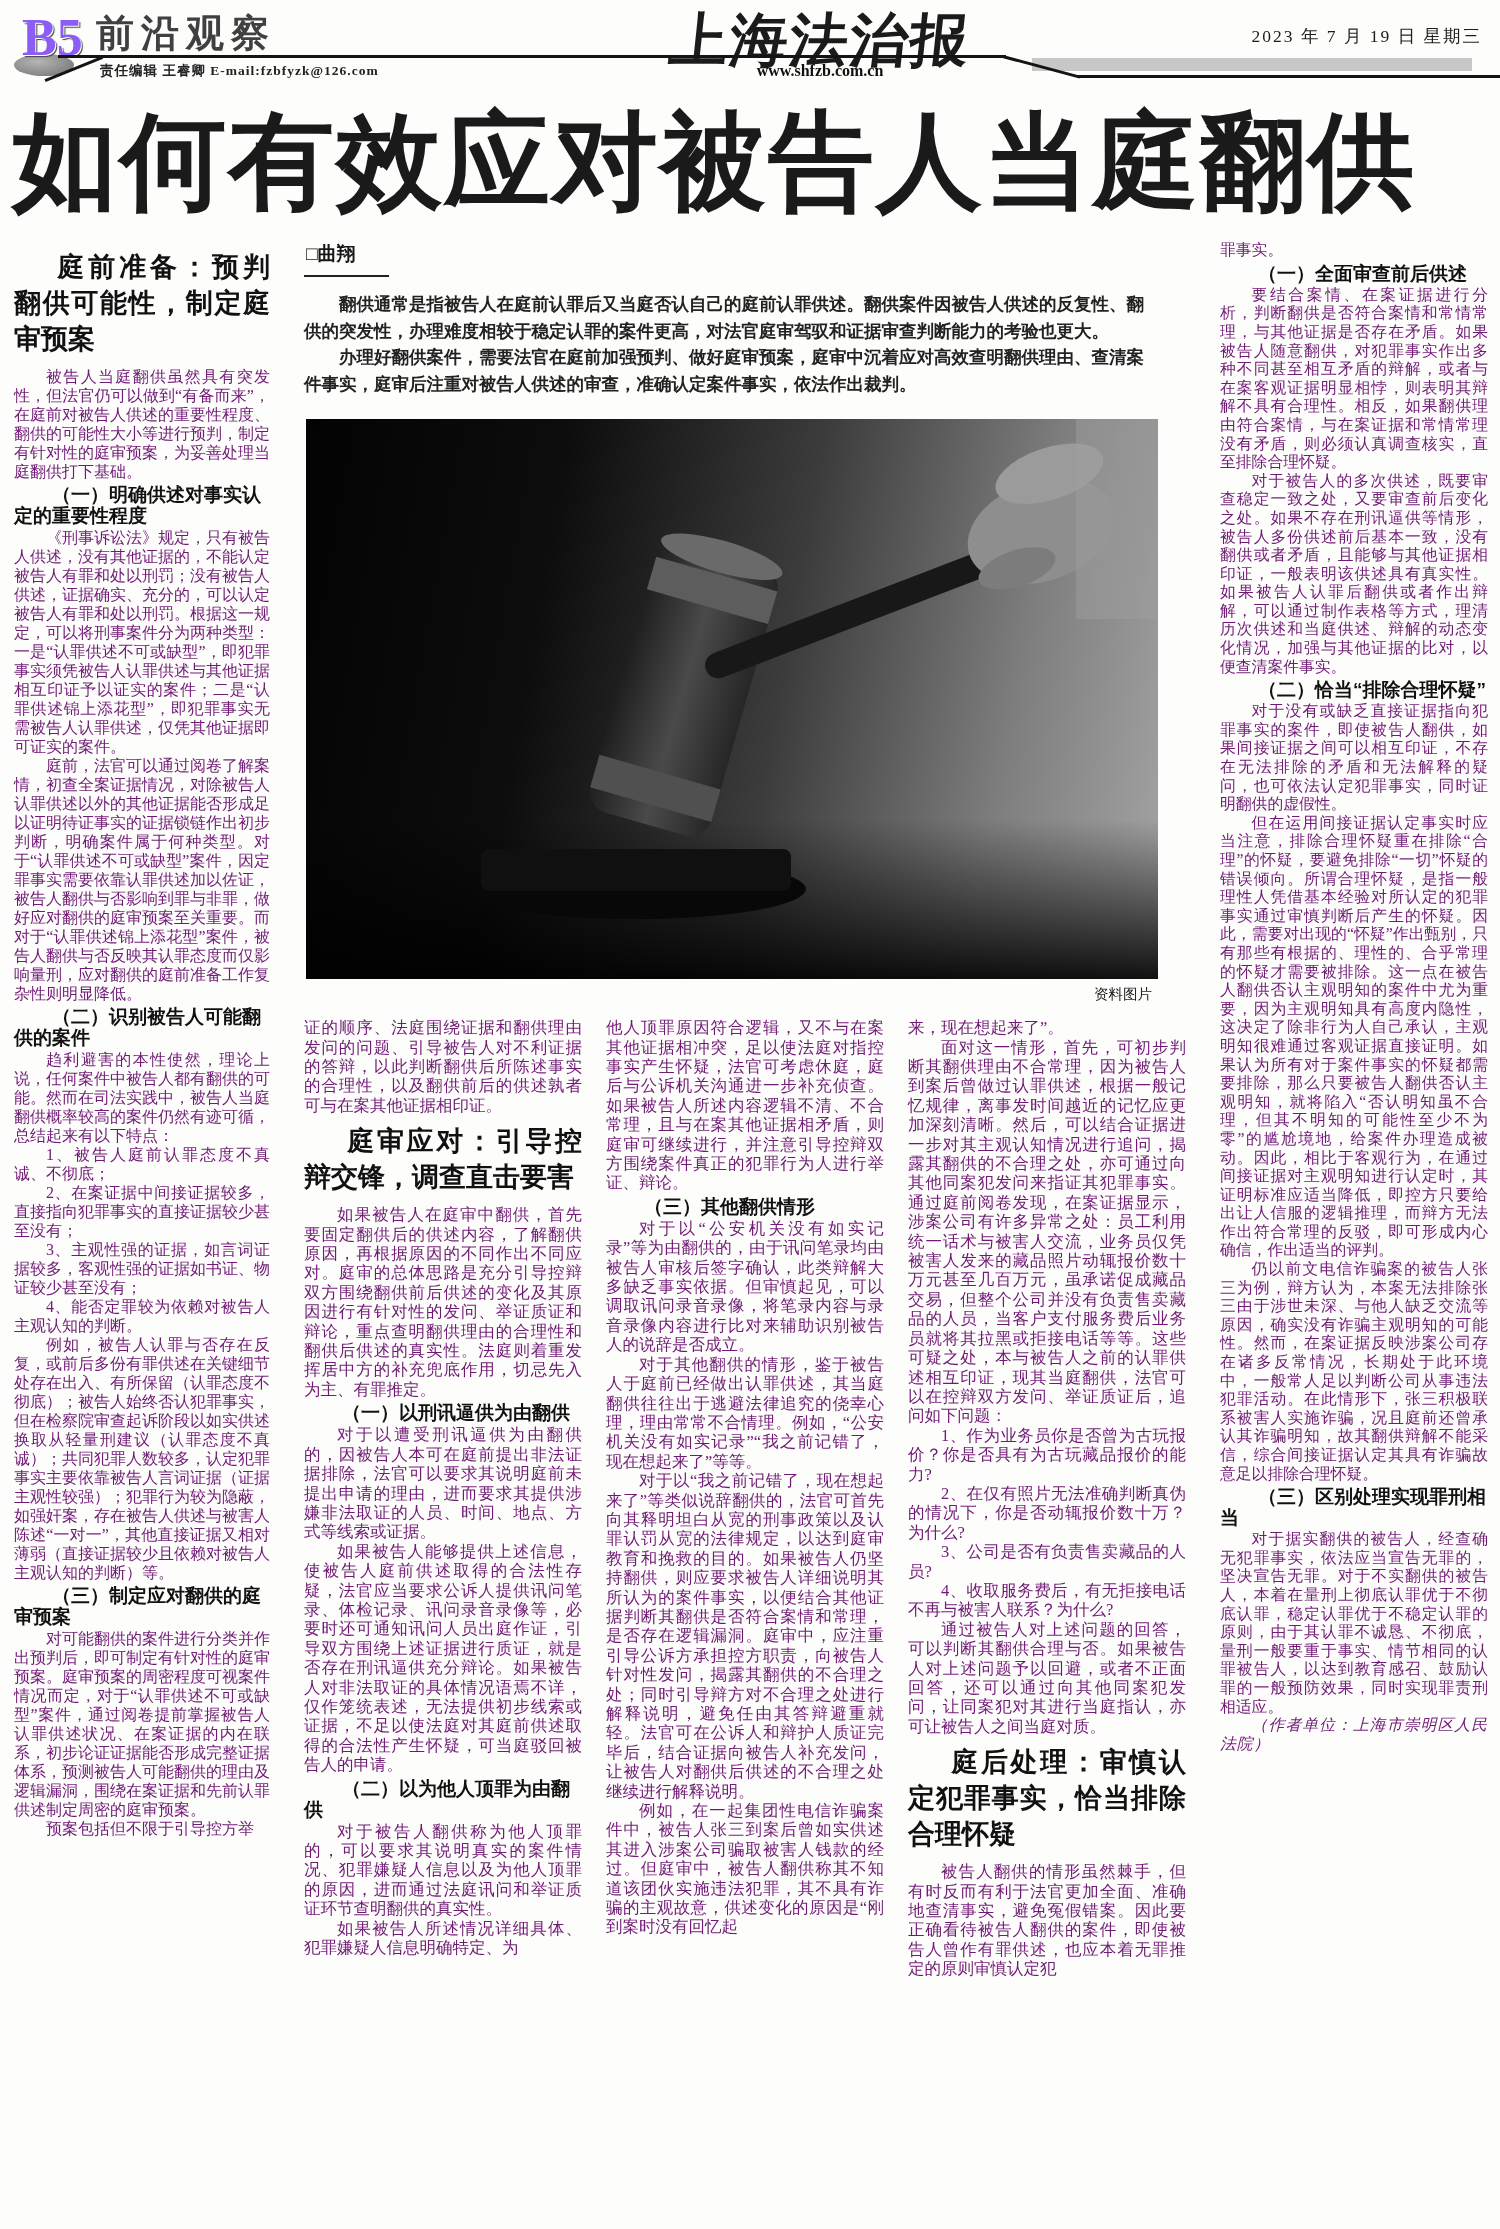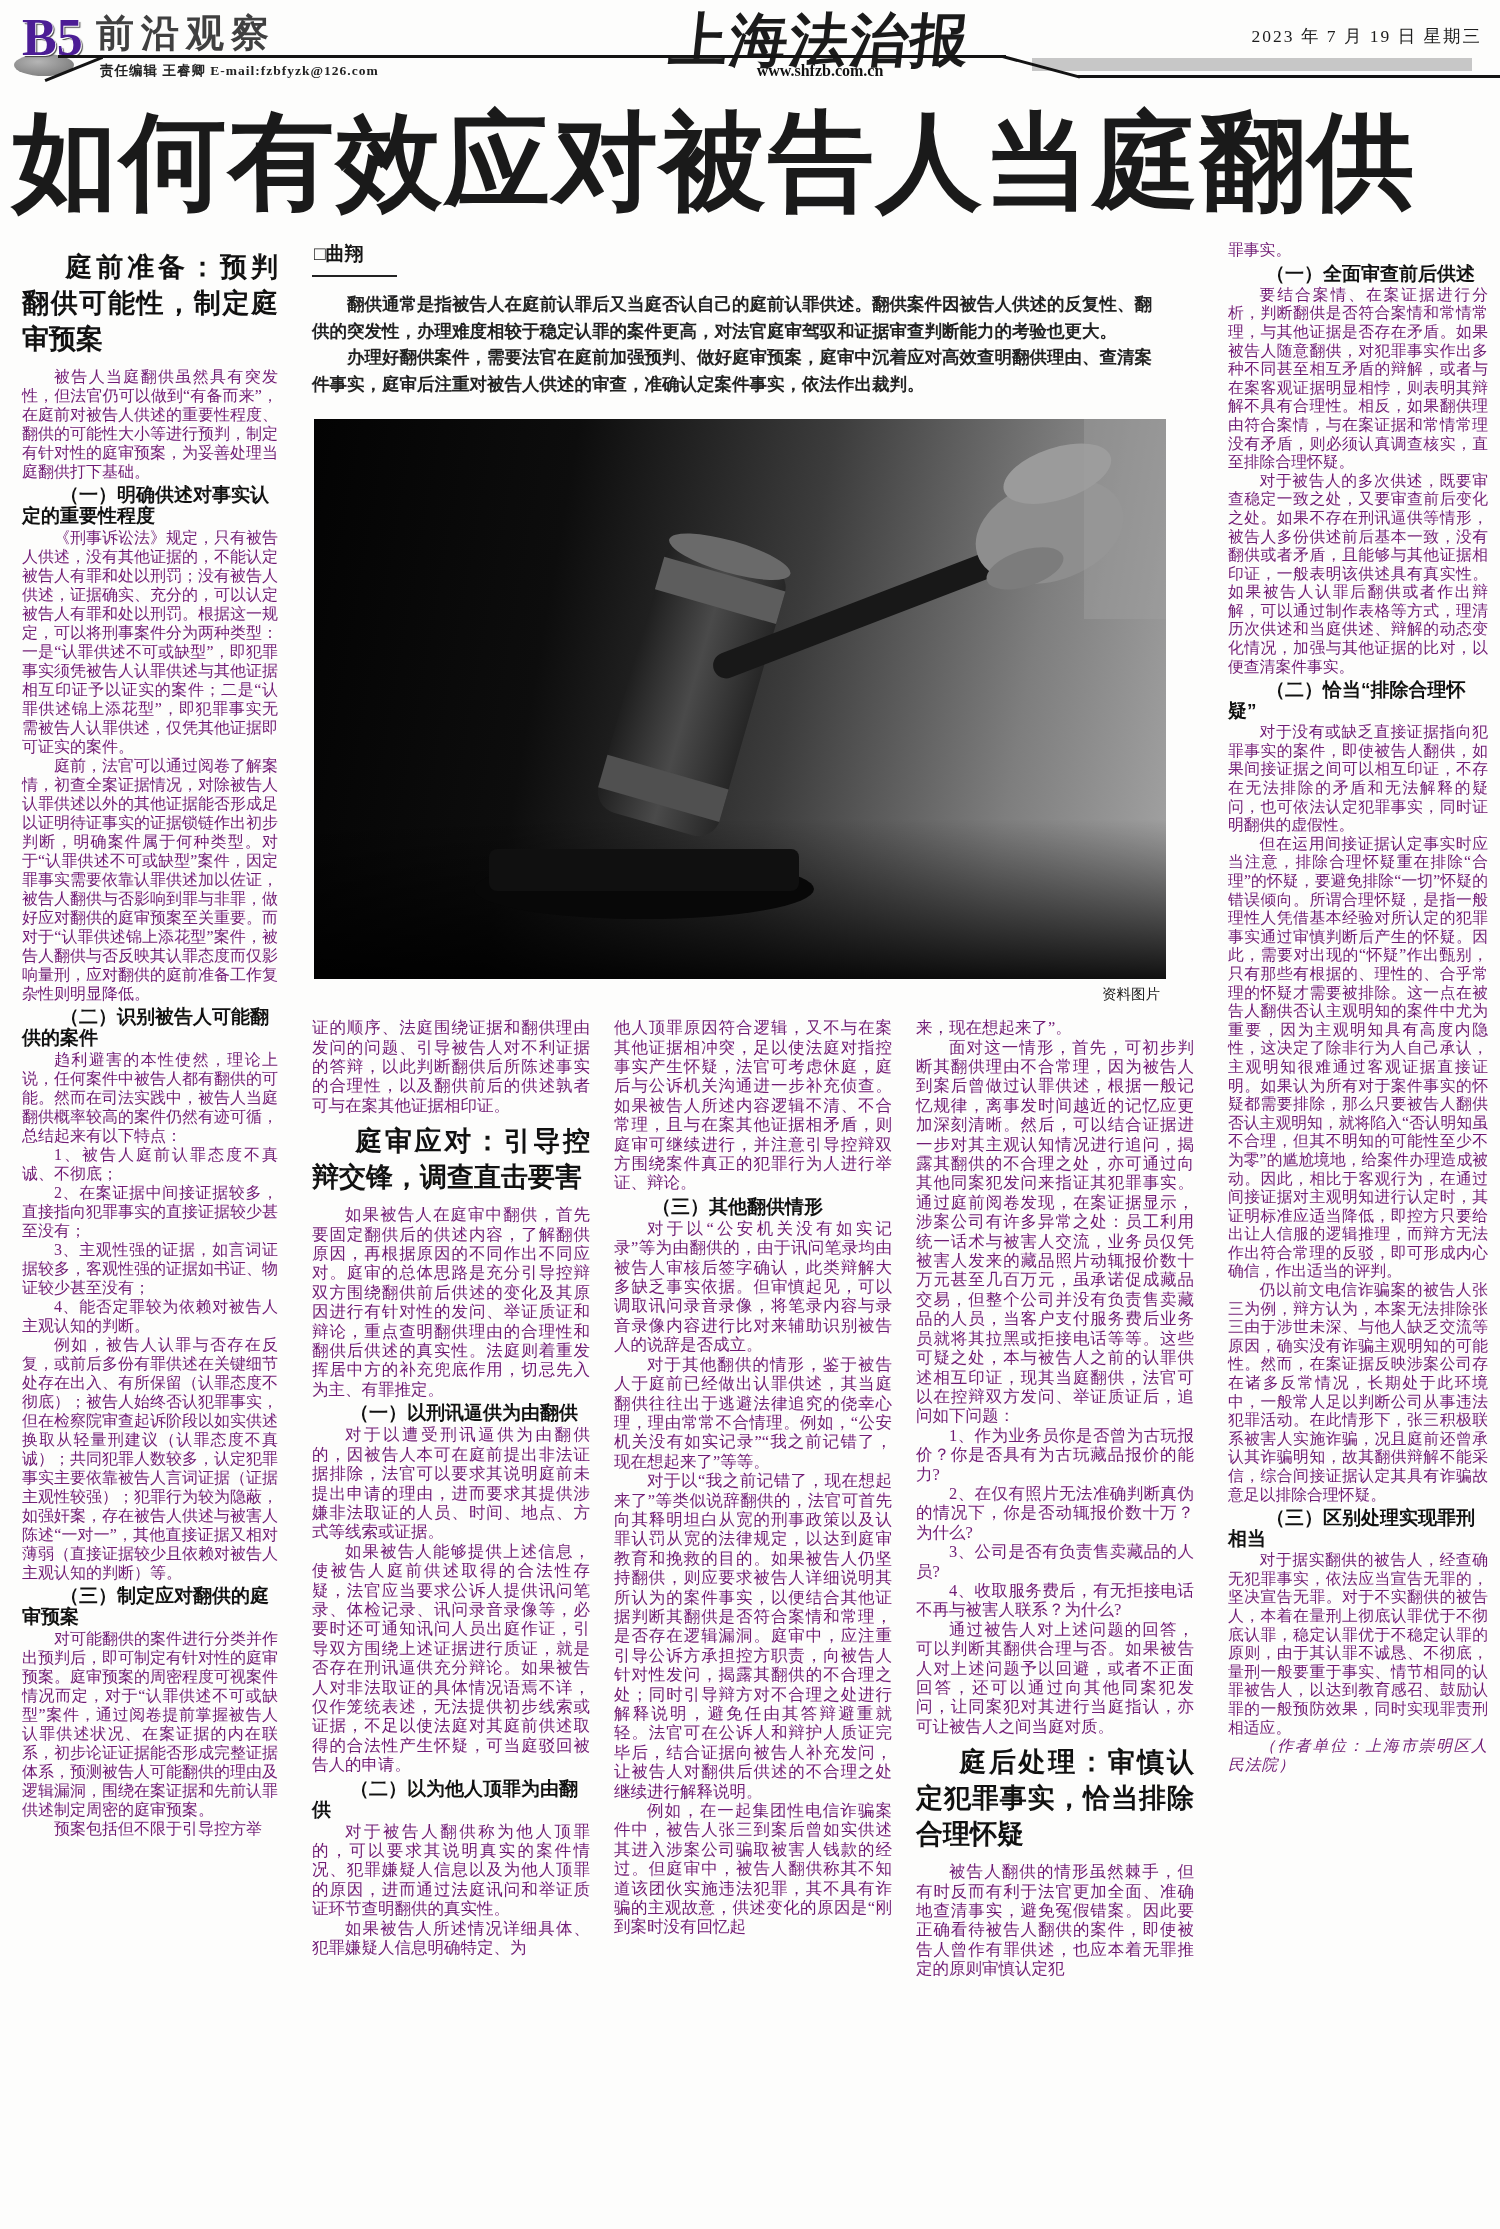--- a/index.html
+++ b/index.html
@@ -8,21 +8,21 @@
     position:relative; width:1500px; height:2229px; margin:0 auto;
     background:#fdfdfc; color:#2f2f2f; overflow:hidden;
     font-family:"Liberation Serif","DejaVu Serif",serif;
   }
   
   .header { position:relative; height:90px; }
   .b5-logo { position:absolute; left:14px; top:8px; width:70px; height:72px; }
   .b5-ellipse { position:absolute; left:0px; top:46px; width:60px; height:22px;
     background:radial-gradient(ellipse at 40% 35%,#b5b5b5,#6f6f6f); border-radius:50%; }
   .b5-text { position:absolute; left:8px; top:0px; font-family:"Liberation Serif",serif;
-    font-size:52px; font-weight:900; color:#4c1d95; text-shadow:1px 1px 0 #fff,2px 2px 1px #444; }
+    font-size:52px; font-weight:900; color:#8b5cf6; text-shadow:1px 1px 0 #fff,2px 2px 1px #444; }
   .section-title { position:absolute; left:96px; top:8px; font-family:"Liberation Sans","DejaVu Sans",sans-serif;
     font-size:38px; font-weight:900; color:#404040; letter-spacing:7px; }
   .editor-line { position:absolute; left:100px; top:62px; font-size:13.5px; font-weight:bold; color:#222; letter-spacing:1px; }
   .masthead { position:absolute; left:660px; top:2px; width:320px; text-align:center;
     font-family:"Liberation Serif",serif; font-size:58px; font-weight:900; color:#1b1b1b;
     letter-spacing:2px; transform:skewX(-6deg); }
   .website { position:absolute; left:660px; top:62px; width:320px; text-align:center;
     font-size:16px; font-weight:bold; color:#111; font-family:"Liberation Serif",serif; }
   .date-line { position:absolute; right:18px; top:24px; font-size:17.5px; color:#1d1d1d; letter-spacing:2px; }
   .date-bar { position:absolute; right:28px; top:58px; width:440px; height:13px; background:#c7c7c7; }
@@ -30,21 +30,21 @@
   .rule-slant { position:absolute; left:1003px; top:55px; width:80px; height:3px; background:#141414;
     transform:rotate(15deg); transform-origin:left top; }
   .rule-right { position:absolute; left:1078px; top:75px; width:422px; height:3px; background:#141414; }
   .logo-slant { position:absolute; left:40px; top:56px; width:62px; height:2.5px; background:#141414;
     transform:rotate(-22deg); transform-origin:right top; }
   
   .headline { padding:8px 10px 0 12px; }
   .headline h1 { font-family:"Liberation Sans","DejaVu Sans",sans-serif; font-size:106px; line-height:1.2;
     font-weight:900; color:#1a1a1a; letter-spacing:2px; white-space:nowrap; }
   
-  .main { display:flex; gap:34px; padding:16px 12px 0 14px; height:1958px; overflow:hidden;margin-left:8px; }
+  .main { display:flex; gap:34px; padding:16px 12px 0 14px; height:1958px; overflow:hidden; }
   .col-1 { width:256px; }
   .middle { width:882px; }
   .col-5 { flex:1; }
   .mid-cols { display:flex; gap:24px; margin-top:14px; }
   .mid-col { flex:1; min-width:0; }
   
   .para { font-size:16.5px; line-height:19.4px; text-align:justify; text-indent:2em; color:#701a75; }
   .cont { text-indent:0; }
   .author { font-style:italic; letter-spacing:1px; }
   .section-head { font-family:"Liberation Sans","DejaVu Sans",sans-serif; font-size:27px; line-height:36px;

